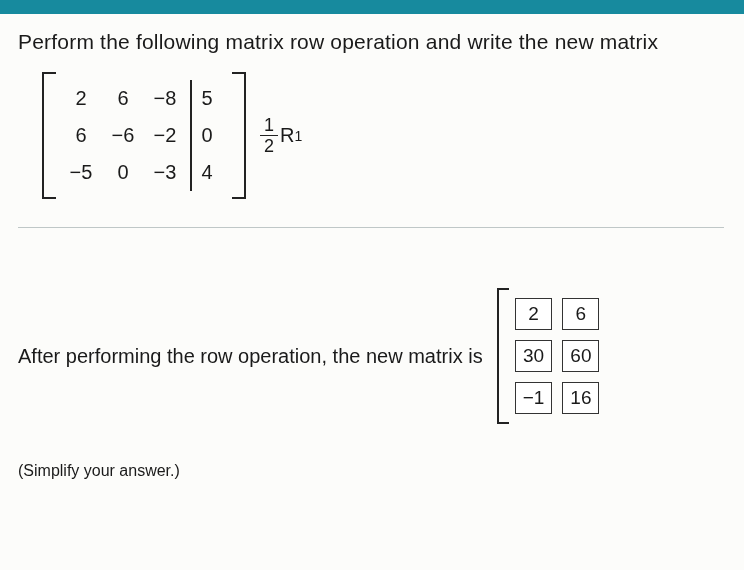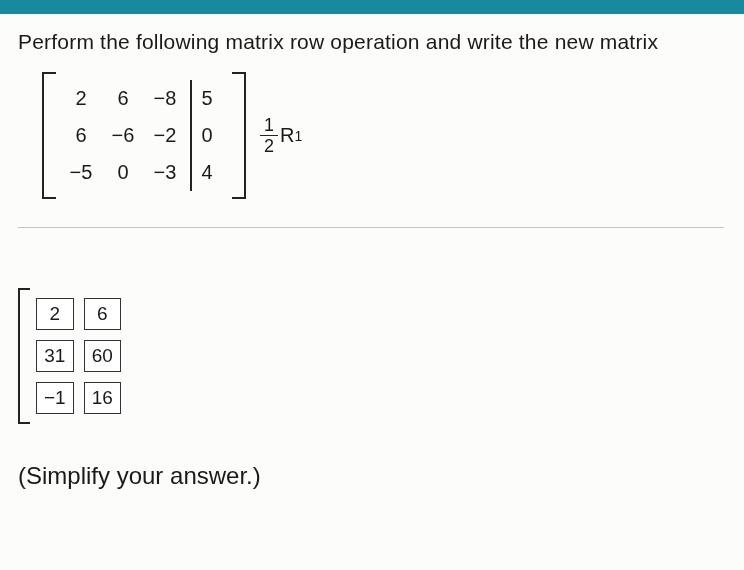--- a/index.html
+++ b/index.html
@@ -109,21 +109,21 @@
       display:inline-block;
       min-width: 32px;
       padding: 4px 7px;
       border: 1.5px solid #333;
       text-align: center;
       font-size: 19px;
       background: #fff;
     }
     .simplify {
       margin-top: 38px;
-      font-size: 24px;
+      font-size: 16px;
     }
   </style>
 </head>
 <body>
 
 <div class="teal-bar"></div>
 
 <div class="content">
 
   <div class="instruction">Perform the following matrix row operation and write the new matrix</div>
@@ -157,26 +157,27 @@
         <span class="d">2</span>
       </span>
       <span>R</span>
         <span class="sub">1</span>
     </div>
   </div>
 
   <div class="divider-line"></div>
 
   <div class="answer-row">
+    <div class="answer-text">After performing the row operation, the new matrix is</div>
     <div class="answer-matrix">
       <div class="bracket2 bracket2-left"></div>
       <div class="agrid">
         <span class="input-box">2</span>
         <span class="input-box">6</span>
-        <span class="input-box">31</span>
+        <span class="input-box">30</span>
         <span class="input-box">60</span>
         <span class="input-box">−1</span>
         <span class="input-box">16</span>
       </div>
     </div>
   </div>
 
   <div class="simplify">(Simplify your answer.)</div>
 
 </div>

